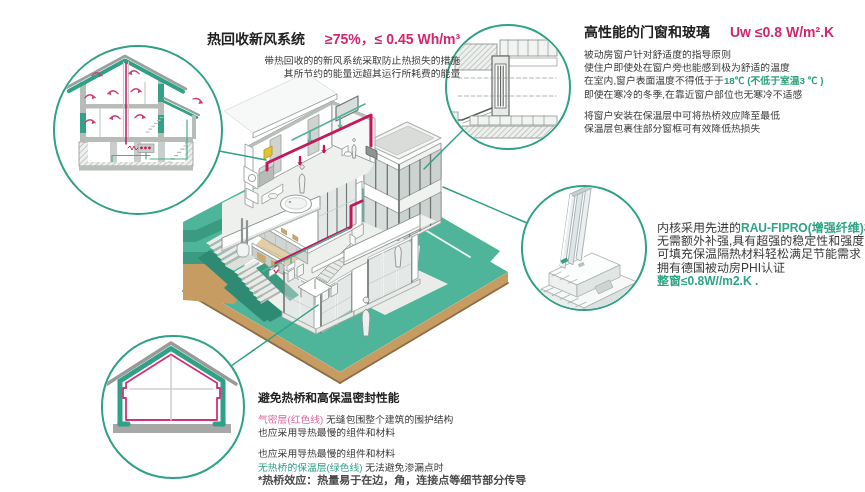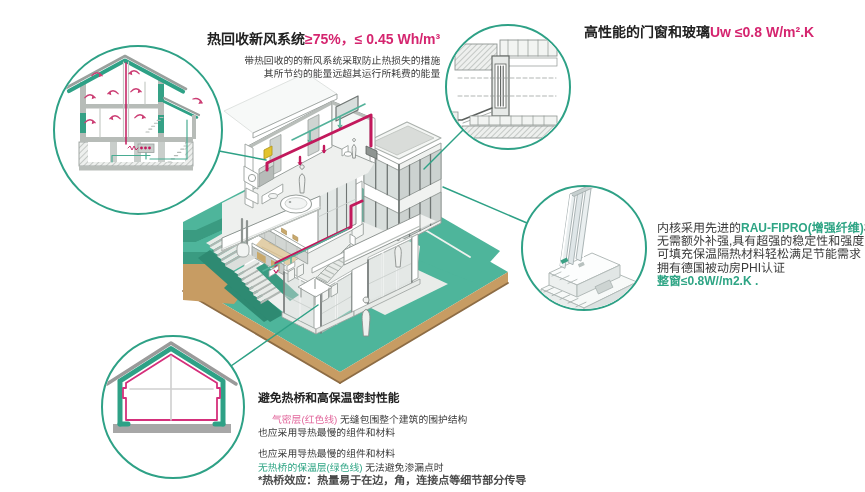--- a/index.html
+++ b/index.html
@@ -5,25 +5,25 @@
   html,body { margin:0; padding:0; }
   body {
     width:865px; height:492px; position:relative; overflow:hidden;
     background:#ffffff;
     font-family:"Liberation Sans", sans-serif;
     -webkit-font-smoothing:antialiased;
   }
   .scene-svg { position:absolute; left:0; top:0; }
   .block { position:absolute; }
   .ttl { font-size:14px; font-weight:700; color:#222; white-space:nowrap; }
-  .ttl .mg { color:var(--magenta); }
+  .ttl .mg { color:var(--magenta);margin-left:20px; }
   .body { font-size:9.8px; line-height:13.2px; color:#3b3b3b; white-space:nowrap; }
   .body .green { color:var(--green); font-weight:700; }
   .body .teal  { color:var(--teal-text); font-weight:700; }
-  .body .pink  { color:var(--pink-text);margin-left:14px; }
+  .body .pink  { color:var(--pink-text); }
   .gap { height:8px; }
   .foot { font-size:11px; font-weight:700; color:#4a4a4a; white-space:nowrap; }
 </style>
 </head>
 <body>
 
 <svg class="scene-svg" width="865" height="492" viewBox="0 0 865 492">
   <defs>
     <pattern id="hatch" width="4" height="4" patternTransform="rotate(45)" patternUnits="userSpaceOnUse">
       <rect width="4" height="4" fill="#eef0ee"></rect>
@@ -408,20 +408,29 @@
 <div class="block" style="left:207px; top:28px;">
   <div class="ttl"><span>热回收新风系统</span><span class="mg">≥75%，≤ 0.45 Wh/m³</span></div>
   <div class="body" style="margin-top:6px;text-align:right;">
     <div>带热回收的的新风系统采取防止热损失的措施</div>
     <div>其所节约的能量远超其运行所耗费的能量</div>
   </div>
 </div>
 
 <div class="block" style="left:584px; top:21px;">
   <div class="ttl"><span>高性能的门窗和玻璃</span><span class="mg">Uw ≤0.8 W/m².K</span></div>
+  <div class="body" style="margin-top:7px;">
+    <div>被动房窗户针对舒适度的指导原则</div>
+    <div>使住户即使处在窗户旁也能感到极为舒适的温度</div>
+    <div><span>在室内,窗户表面温度不得低于于</span><span class="green">18℃ (不低于室温3 ℃ )</span></div>
+    <div>即使在寒冷的冬季,在靠近窗户部位也无寒冷不适感</div>
+    <div class="gap"></div>
+    <div>将窗户安装在保温层中可将热桥效应降至最低</div>
+    <div>保温层包裹住部分窗框可有效降低热损失</div>
+  </div>
 </div>
 
 <div class="block" style="left:657px; top:222px;">
   <div class="body" style="font-size:12px; line-height:13.2px;">
     <div><span>内核采用先进的</span><span class="teal">RAU-FIPRO(增强纤维)</span><span>材料</span></div>
     <div>无需额外补强,具有超强的稳定性和强度</div>
     <div>可填充保温隔热材料轻松满足节能需求</div>
     <div>拥有德国被动房PHI认证</div>
     <div class="teal">整窗≤0.8W//m2.K .</div>
   </div>

